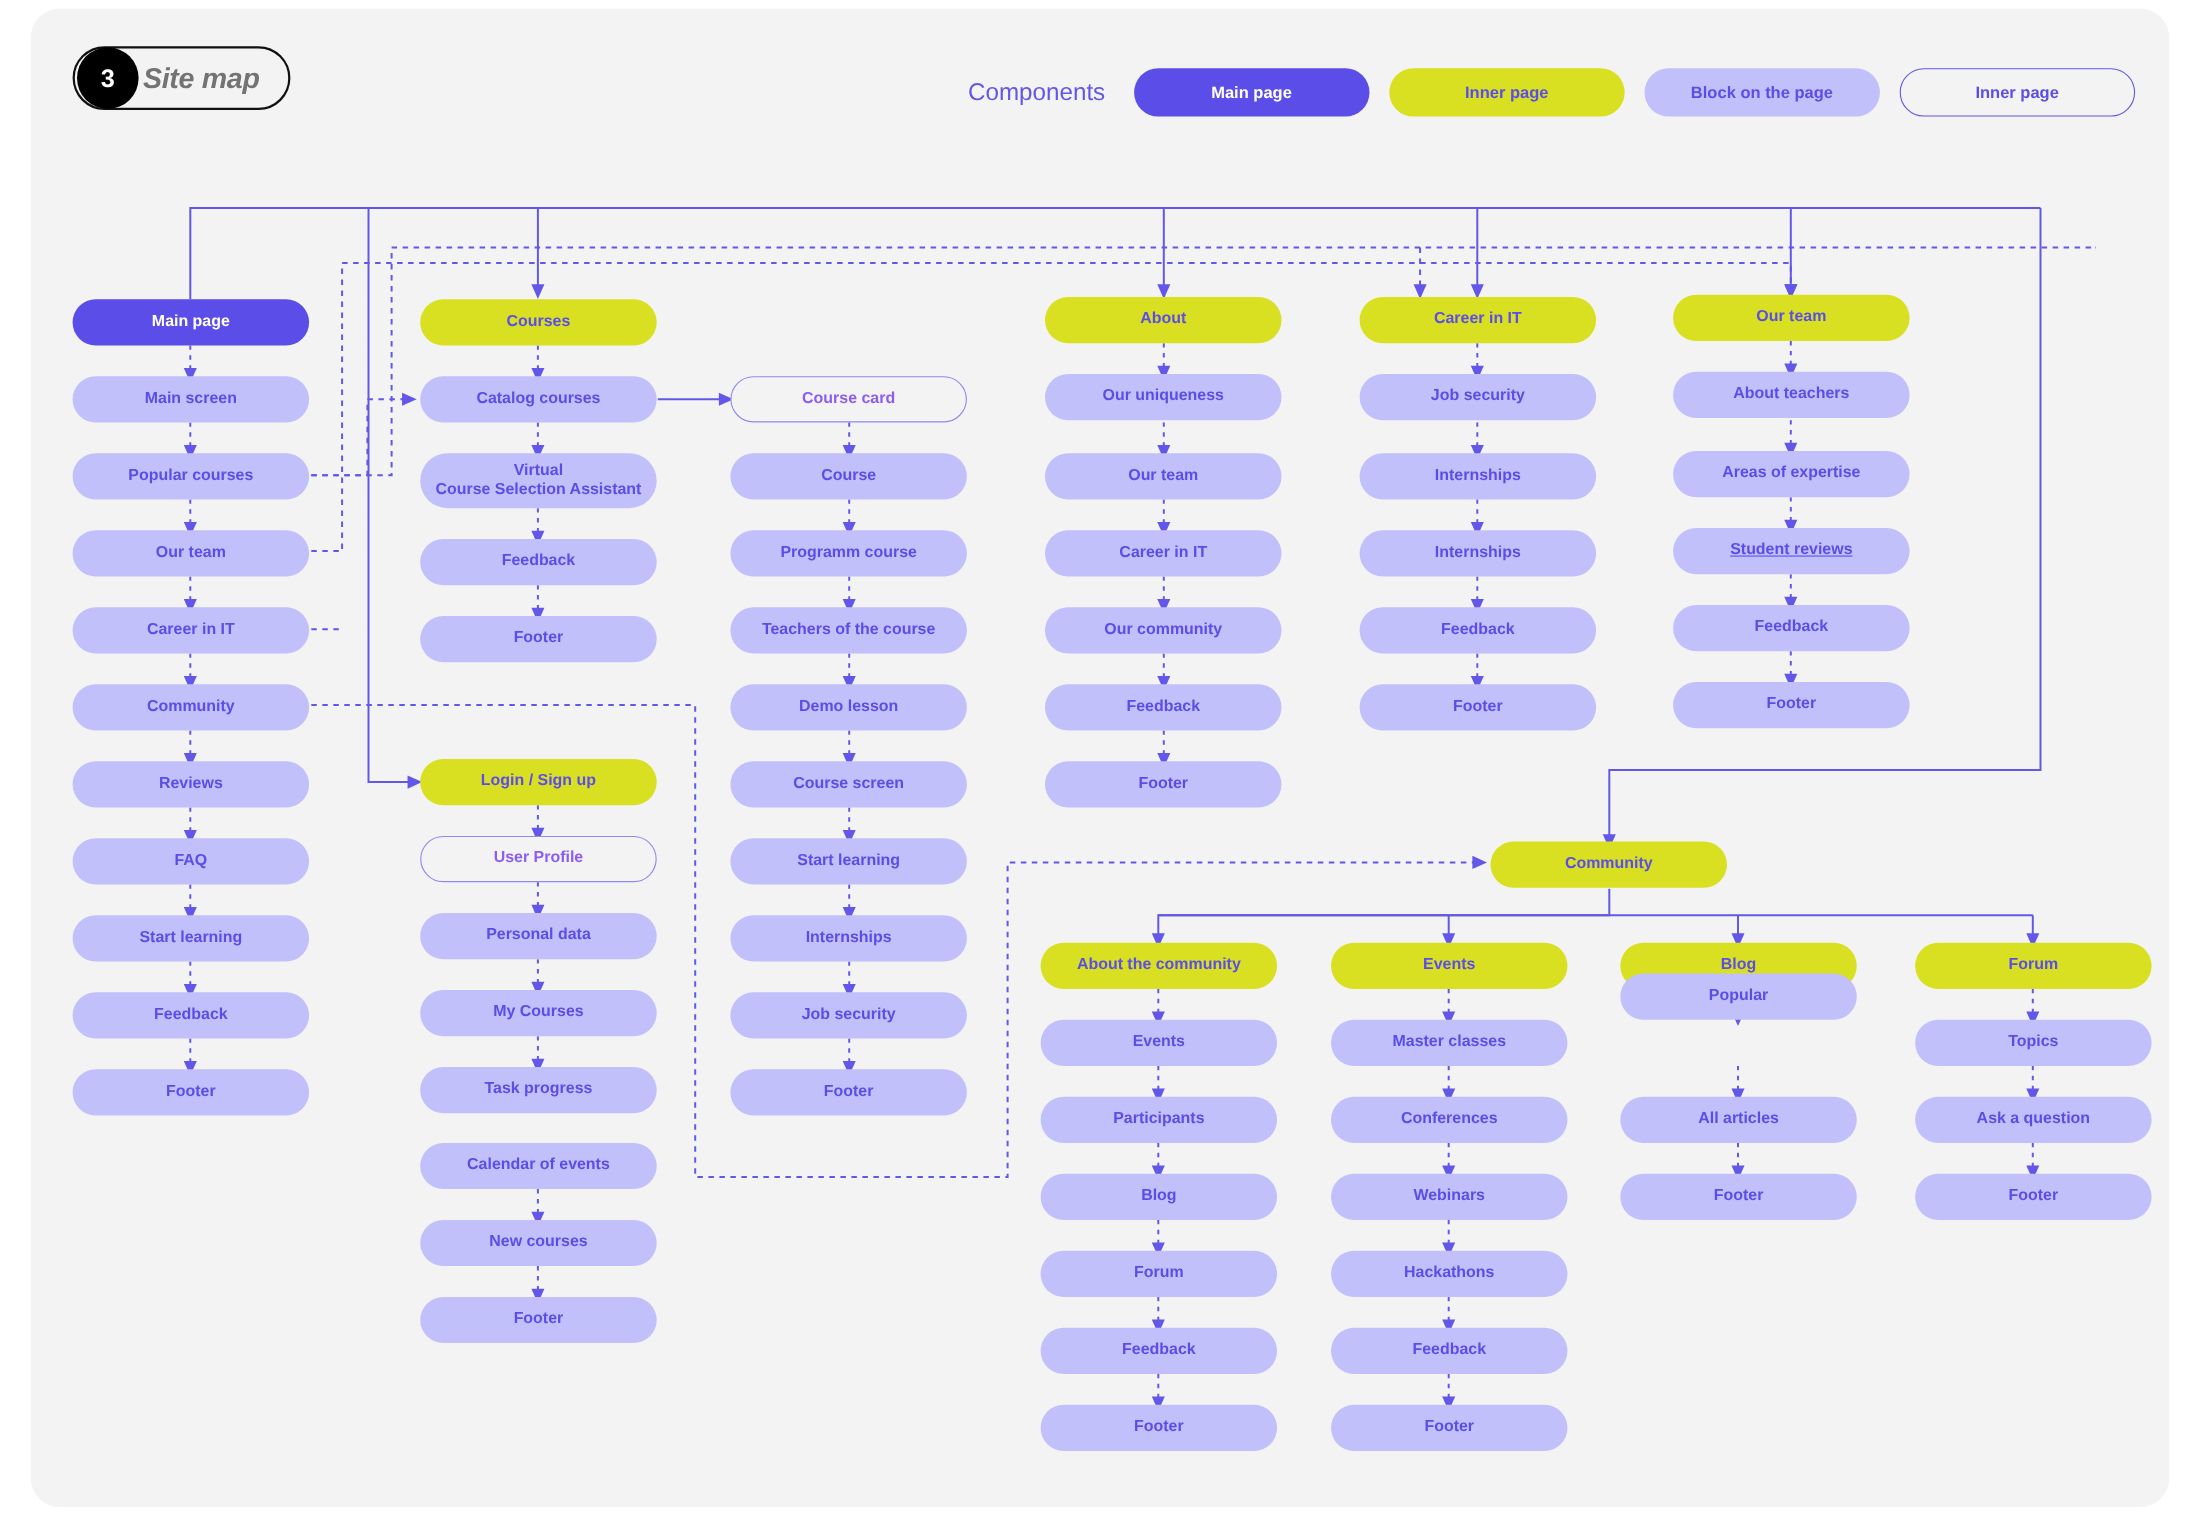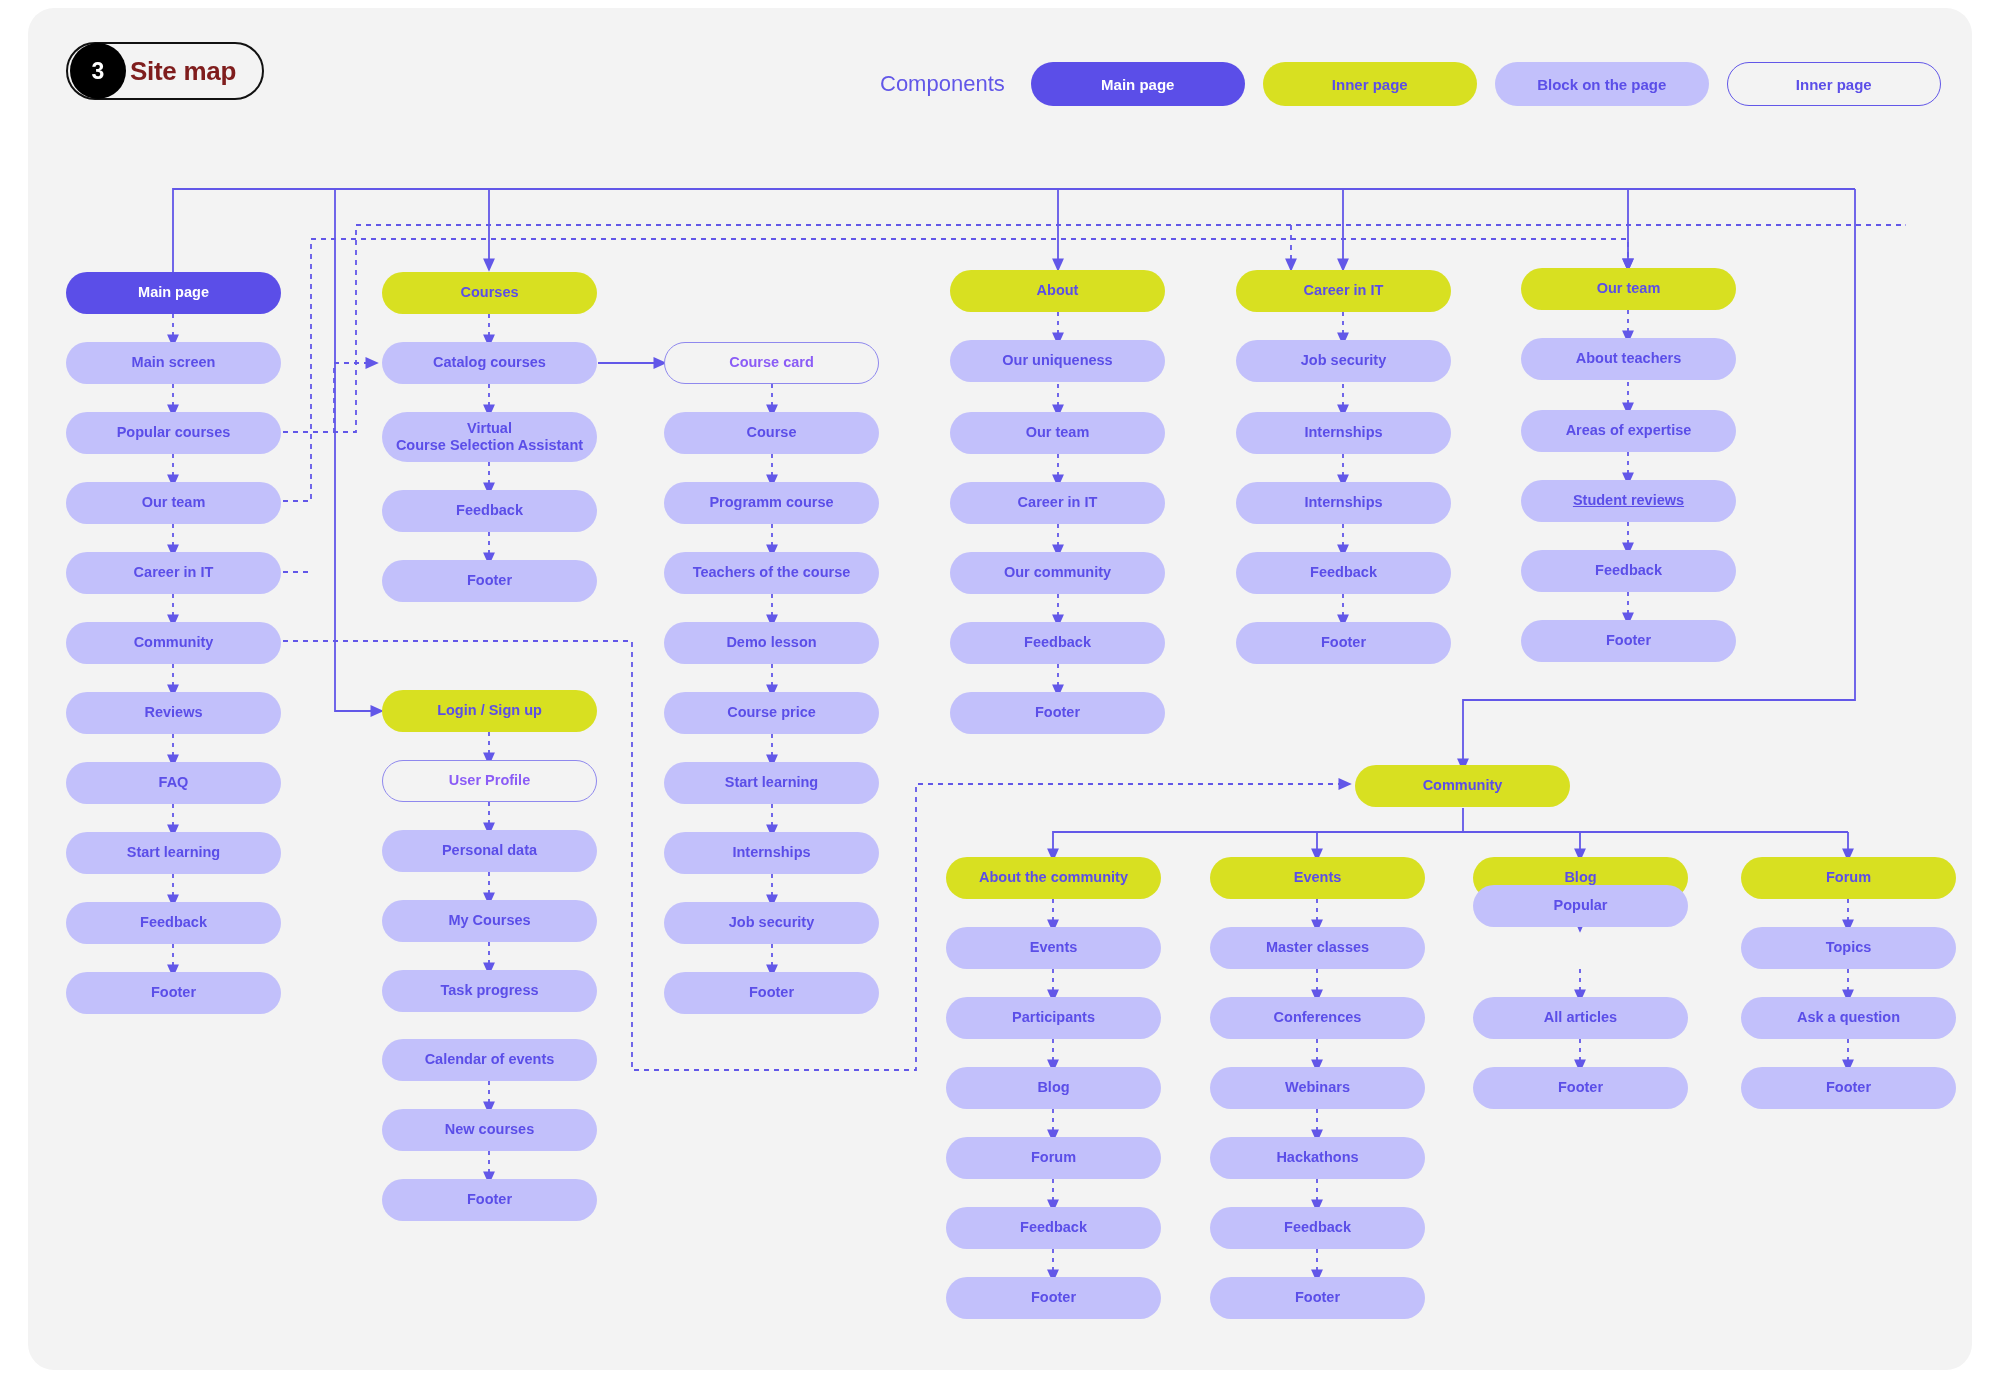--- a/index.html
+++ b/index.html
@@ -38,23 +38,24 @@
     position: absolute;
     left: 2px; top: 50%; transform: translateY(-50%);
     width: 56px; height: 56px;
     border-radius: 50%;
     background: #000;
     color: #fff;
     display: flex; align-items: center; justify-content: center;
     font-size: 23px; font-weight: bold;
   }
   .title-pill .ttl {
-    font-size: 26px; font-weight: bold; color: #7f1d1d;
+    font-size: 26px; font-weight: bold; color: #737373;
     letter-spacing: -0.3px;
     white-space: nowrap;
+    font-style: italic;
   }
 
   
   .legend {
     position: absolute;
     left: 880px; top: 62px;
     display: flex; align-items: center; gap: 18px;
   }
   .legend-label {
     font-size: 22px; color: #6257e8; white-space: nowrap;
@@ -259,21 +260,21 @@
   <div class="node n-block" style="left:382px; top:970px;  width:215px;">Task progress</div>
   <div class="node n-block" style="left:382px; top:1039px; width:215px;">Calendar of events</div>
   <div class="node n-block" style="left:382px; top:1109px; width:215px;">New courses</div>
   <div class="node n-block" style="left:382px; top:1179px; width:215px;">Footer</div>
 
   <div class="node n-outline" style="left:664px; top:342px; width:215px;">Course card</div>
   <div class="node n-block" style="left:664px; top:412px; width:215px;">Course</div>
   <div class="node n-block" style="left:664px; top:482px; width:215px;">Programm course</div>
   <div class="node n-block" style="left:664px; top:552px; width:215px;">Teachers of the course</div>
   <div class="node n-block" style="left:664px; top:622px; width:215px;">Demo lesson</div>
-  <div class="node n-block" style="left:664px; top:692px; width:215px;">Course price</div>
+  <div class="node n-block" style="left:664px; top:692px; width:215px;">Course screen</div>
   <div class="node n-block" style="left:664px; top:762px; width:215px;">Start learning</div>
   <div class="node n-block" style="left:664px; top:832px; width:215px;">Internships</div>
   <div class="node n-block" style="left:664px; top:902px; width:215px;">Job security</div>
   <div class="node n-block" style="left:664px; top:972px; width:215px;">Footer</div>
 
   <div class="node n-inner" style="left:950px; top:270px; width:215px;">About</div>
   <div class="node n-block" style="left:950px; top:340px; width:215px;">Our uniqueness</div>
   <div class="node n-block" style="left:950px; top:412px; width:215px;">Our team</div>
   <div class="node n-block" style="left:950px; top:482px; width:215px;">Career in IT</div>
   <div class="node n-block" style="left:950px; top:552px; width:215px;">Our community</div>

